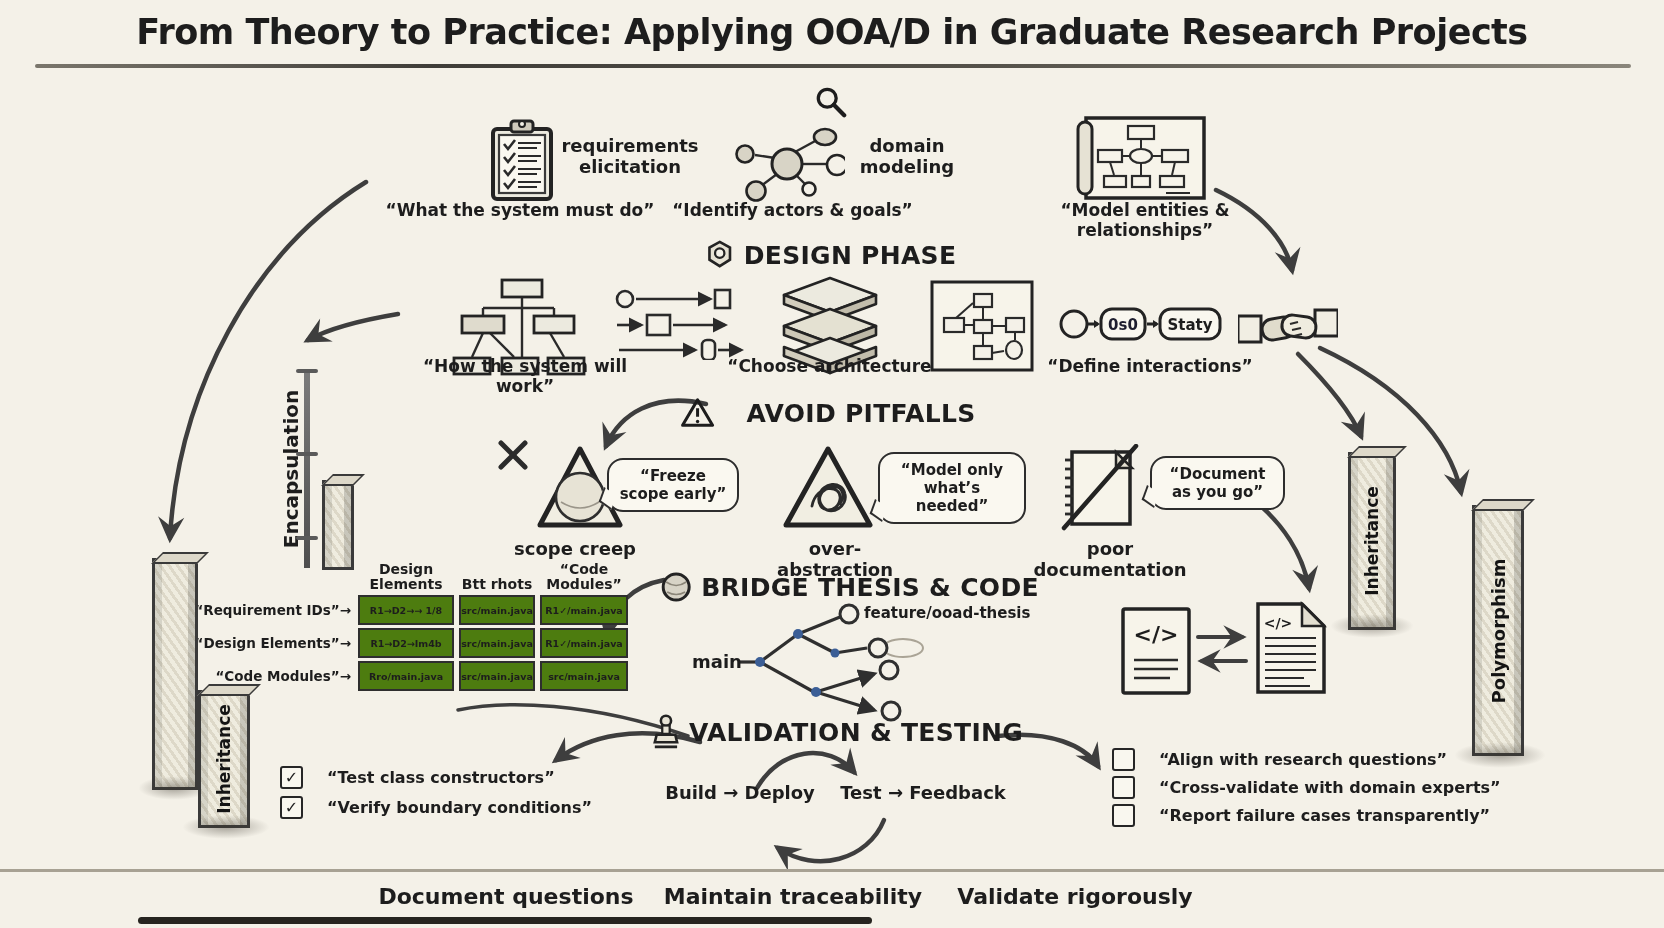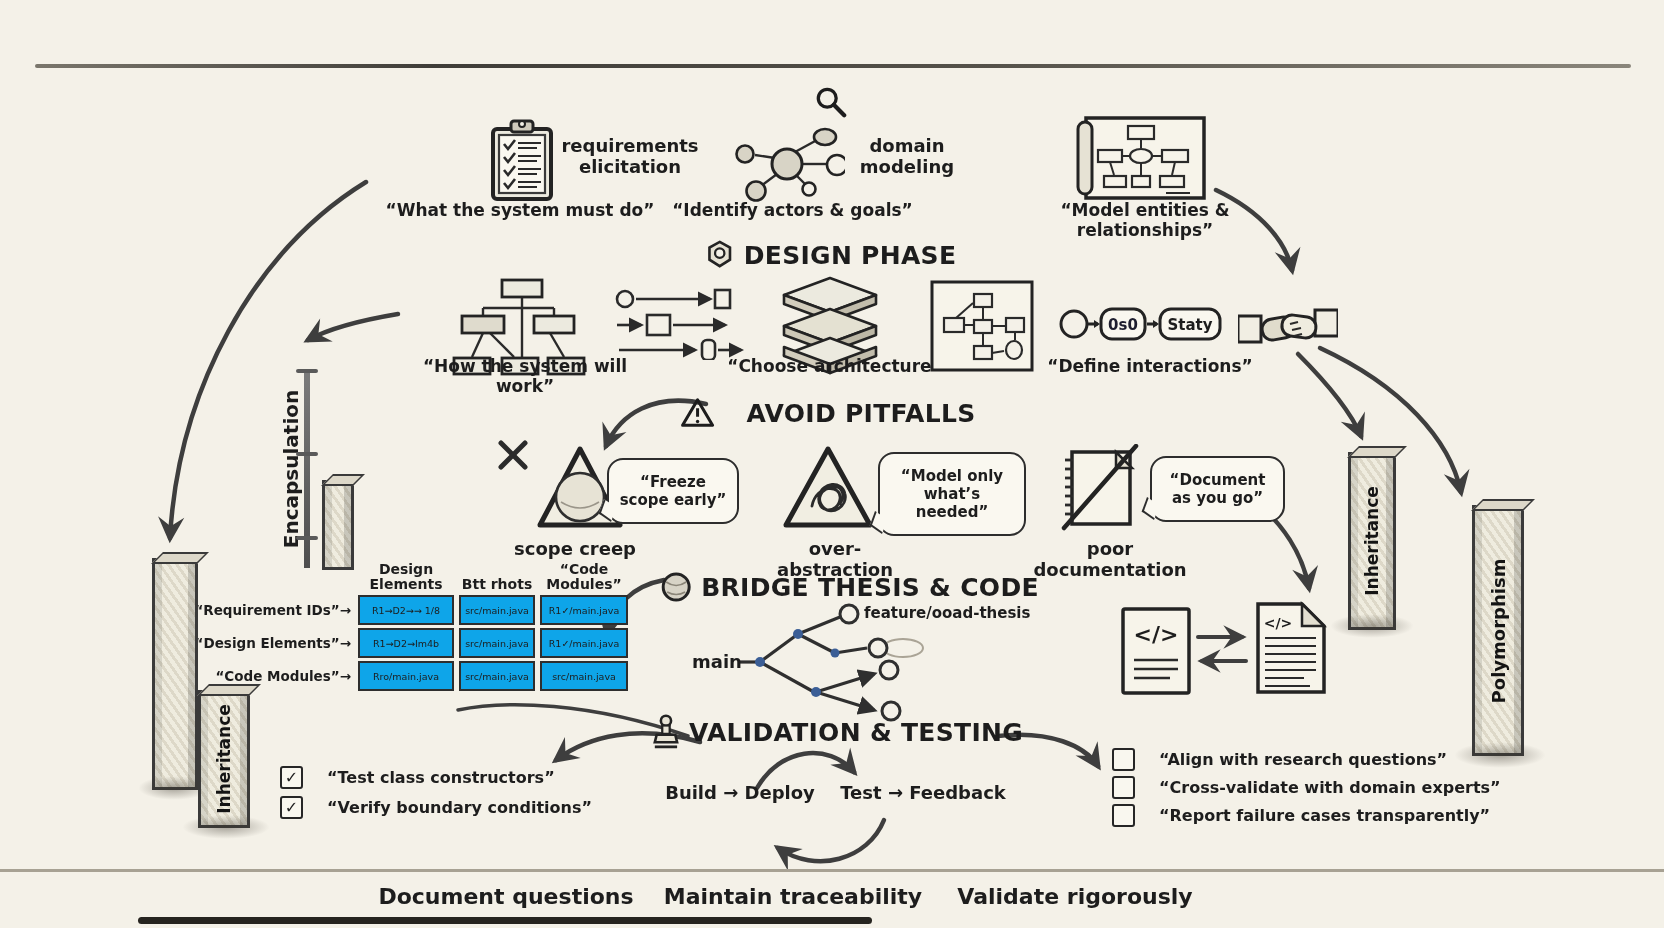--- a/index.html
+++ b/index.html
@@ -22,44 +22,44 @@
     display:flex;align-items:center;gap:10px;
     font-size:25px;font-weight:700;letter-spacing:.3px;white-space:nowrap;
     transform:translateX(-50%);
   }
   .quote{font-size:17px;font-weight:700;text-align:center;line-height:1.2;}
   .side-label{font-size:18px;font-weight:700;text-align:center;line-height:1.15;}
   .preline{white-space:pre-line;}
   .pit-label{font-size:18px;font-weight:700;text-align:center;}
   .bubble{
     border:2.5px solid #2d2d2d;border-radius:16px;background:#faf8f0;
-    padding:13px 8px;font-size:15px;font-weight:700;text-align:center;line-height:1.2;
+    padding:7px 8px;font-size:15px;font-weight:700;text-align:center;line-height:1.2;
   }
   .bubble::after{
     content:"";position:absolute;left:-9px;bottom:4px;width:13px;height:13px;
     background:#faf8f0;border-left:2.5px solid #2d2d2d;border-bottom:2.5px solid #2d2d2d;
     transform:rotate(35deg) skewX(15deg);
   }
   
   .ttable{
     display:grid;grid-template-columns:150px 96px 76px 88px;
     column-gap:5px;row-gap:3px;align-items:stretch;
   }
   .thead{
     display:flex;align-items:flex-end;justify-content:center;text-align:center;
     font-size:14px;font-weight:700;line-height:1.08;white-space:pre-line;height:40px;
   }
   .tlab{
     display:flex;align-items:center;justify-content:flex-end;
     font-size:13.5px;font-weight:700;white-space:nowrap;padding-right:2px;
   }
   .tcell{
-    border:2.2px solid #2e2e2e;background:#0ea5e9;height:26px;
+    border:2.2px solid #2e2e2e;background:#4d7c0f;height:26px;
     display:flex;align-items:center;justify-content:center;
-    font-size:9.5px;font-weight:400;white-space:nowrap;overflow:hidden;text-align:center;
+    font-size:9.5px;font-weight:700;white-space:nowrap;overflow:hidden;text-align:center;
   }
   
   .chk-row{display:flex;align-items:center;gap:24px;font-size:16px;font-weight:700;white-space:nowrap;}
   .cb{
     width:19px;height:19px;border:2.6px solid #262626;border-radius:3px;background:#f9f7ef;
     display:inline-flex;align-items:center;justify-content:center;
     font-size:16px;font-weight:700;flex:0 0 auto;
   }
   .cycle-label{font-size:18px;font-weight:700;text-align:center;white-space:nowrap;}
   
@@ -107,20 +107,21 @@
       <path d="M 700 742 C 638 724, 588 736, 556 760" marker-end="url(#ah)"></path>
       <path d="M 688 736 C 590 702, 505 700, 458 710" stroke-width="3.5"></path>
       <path d="M 998 736 C 1050 730, 1085 746, 1098 766" marker-end="url(#ah)"></path>
       <path d="M 757 788 C 780 748, 828 742, 854 772" marker-end="url(#ah)"></path>
       <path d="M 884 820 C 868 860, 816 874, 778 848" marker-end="url(#ah)"></path>
       <path d="M 1198 637 L 1242 637" stroke-width="4" marker-end="url(#ah)"></path>
       <path d="M 1246 661 L 1202 661" stroke-width="4" marker-end="url(#ah)"></path>
     </g>
   </svg>
 
+  <div class="abs title">From Theory to Practice: Applying OOA/D in Graduate Research Projects</div>
   <div class="abs title-underline"></div>
 
   <div class="abs heading" style="left:831px;top:86px;">
     <svg width="32" height="32" viewBox="0 0 34 34">
       <circle cx="13" cy="13" r="9.5" stroke="#1d1d1d" stroke-width="3.5" fill="none"></circle>
       <line x1="20" y1="20" x2="31" y2="31" stroke="#1d1d1d" stroke-width="4.5" stroke-linecap="round"></line>
     </svg>
   </div>
 
   <svg class="abs" style="left:487px;top:119px;" width="70" height="84" viewBox="0 0 70 84">

